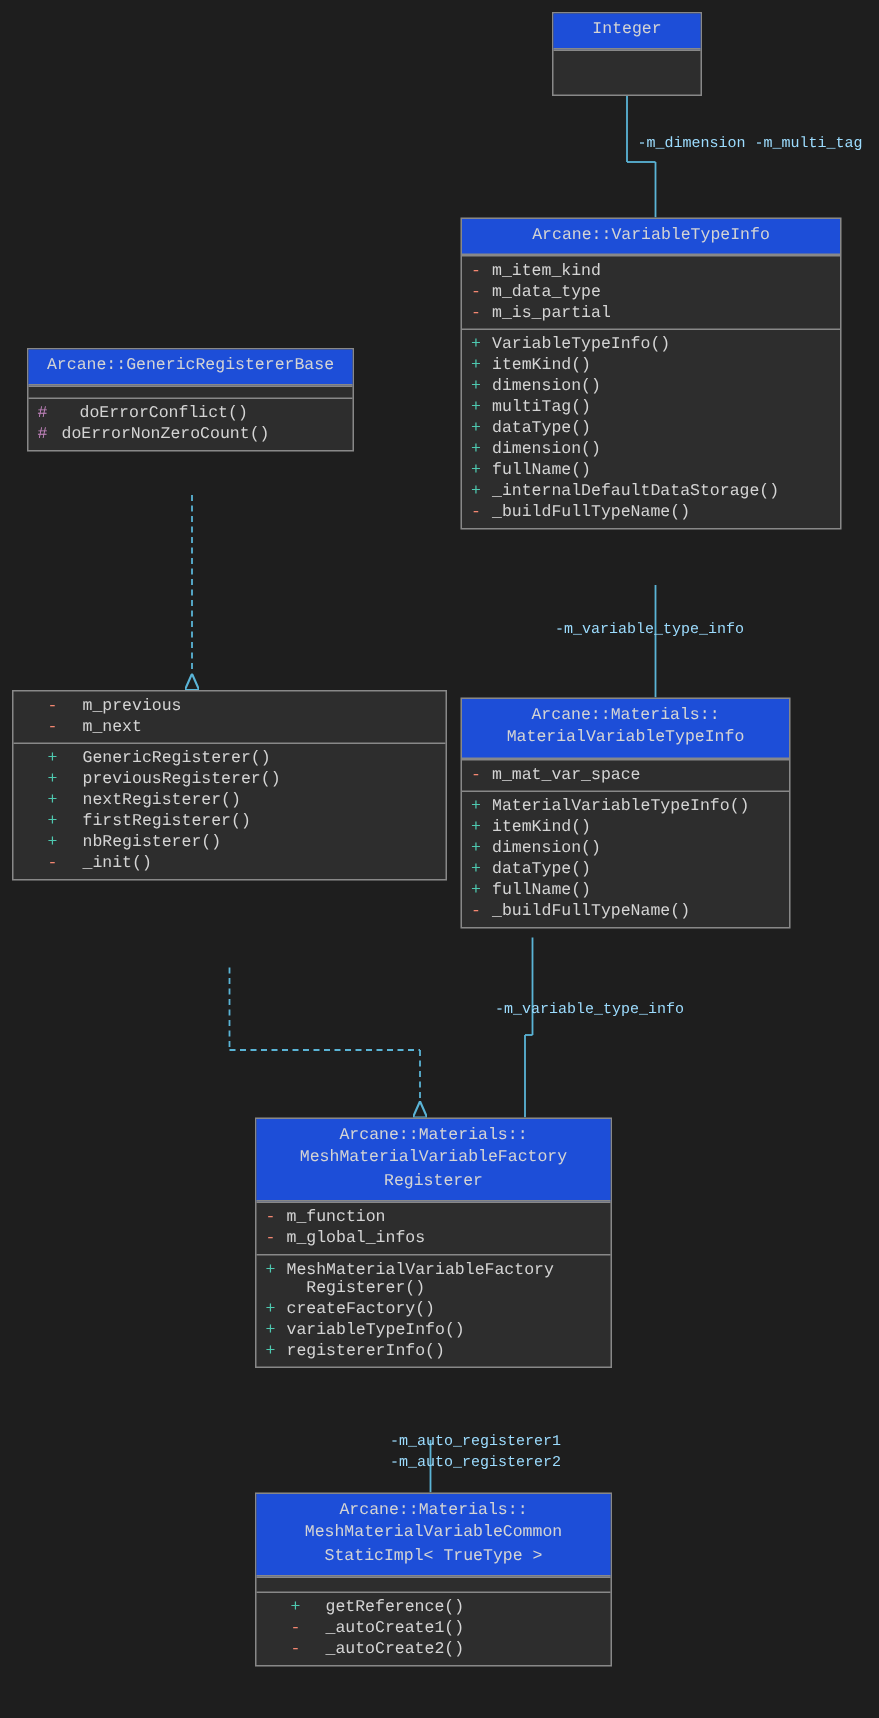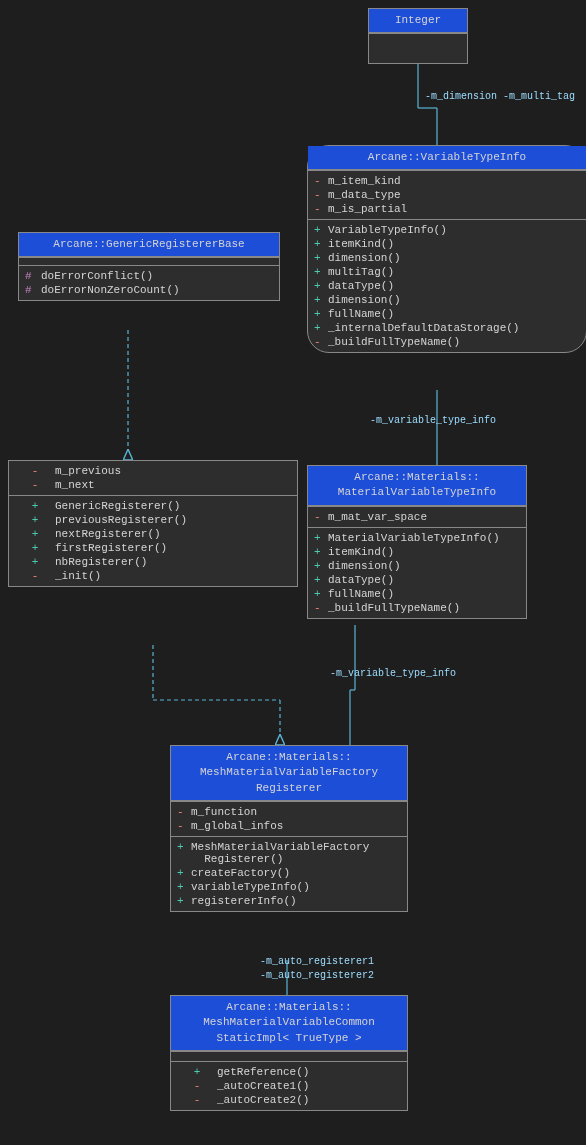--- a/index.html
+++ b/index.html
@@ -118,21 +118,21 @@
       <span>Integer</span>
     </div>
     <div class="uml-section" style="height:30px;"></div>
   </div>
 
   <div class="label-connector" style="left:425px; top:90px; color:#9cdcfe; font-size:10px; line-height:1.4;">
     <span>-m_dimension
 -m_multi_tag</span>
   </div>
 
-  <div class="uml-box" style="left:307px; top:145px; width:280px;border-radius:22px;">
+  <div class="uml-box" style="left:307px; top:145px; width:254px;">
     <div class="uml-box-title">
       <span>Arcane::VariableTypeInfo</span>
     </div>
     <div class="uml-section">
       <div class="uml-row">
           <span class="uml-vis uml-minus">-</span>
           <span class="uml-name">m_item_kind</span>
         </div>
       <div class="uml-row">
           <span class="uml-vis uml-minus">-</span>
@@ -176,29 +176,29 @@
           <span class="uml-vis uml-plus">+</span>
           <span class="uml-name">_internalDefaultDataStorage()</span>
         </div>
       <div class="uml-row">
           <span class="uml-vis uml-minus">-</span>
           <span class="uml-name">_buildFullTypeName()</span>
         </div>
     </div>
   </div>
 
-  <div class="uml-box" style="left:18px; top:232px; width:262px;">
+  <div class="uml-box" style="left:18px; top:232px; width:218px;">
     <div class="uml-box-title">
       <span>Arcane::GenericRegistererBase</span>
     </div>
     <div class="uml-section" style="height:8px;"></div>
     <div class="uml-section">
       <div class="uml-row">
           <span class="uml-vis uml-hash">#</span>
-          <span class="uml-name" style="margin-left:2px;">doErrorConflict()</span>
+          <span class="uml-name" style="margin-left:14px;">doErrorConflict()</span>
         </div>
       <div class="uml-row">
           <span class="uml-vis uml-hash">#</span>
           <span class="uml-name" style="margin-left:2px;">doErrorNonZeroCount()</span>
         </div>
     </div>
   </div>
 
   <div class="label-connector" style="left:370px; top:415px; color:#9cdcfe; font-size:10px;">
     <span>-m_variable_type_info</span>

